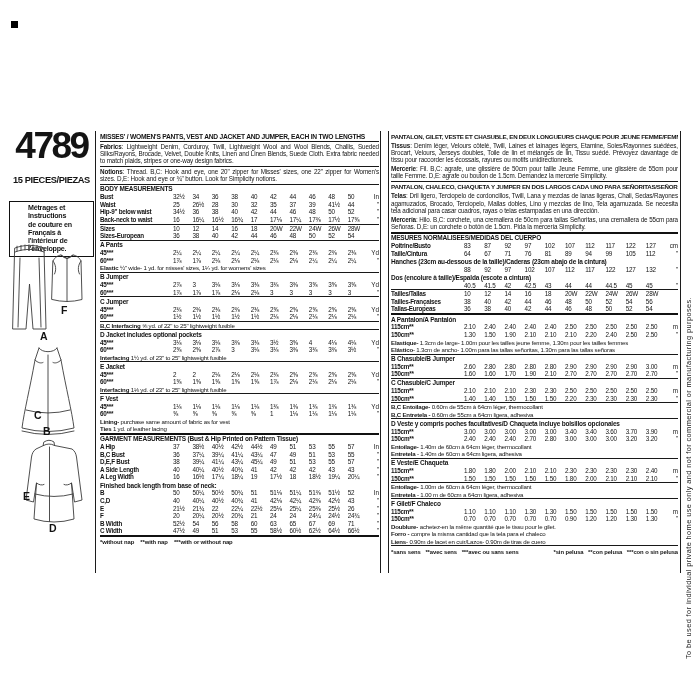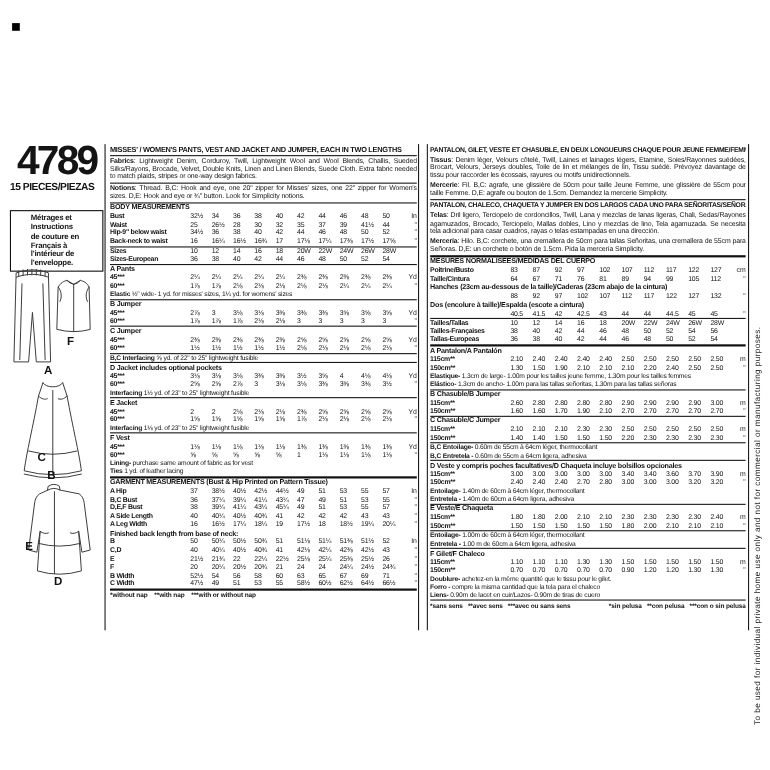--- a/index.html
+++ b/index.html
@@ -4,21 +4,21 @@
 <title>4789 Pattern Envelope Back</title>
 <style>
   html,body{margin:0;padding:0;}
   body{width:700px;height:700px;background:#ffffff;font-family:"Liberation Sans",sans-serif;color:#141414;overflow:hidden;}
   .sheet{position:relative;width:604px;height:700px;background:#fff;}
   .reg{position:absolute;left:11px;top:21px;width:7px;height:7px;background:#000;}
   .vline{position:absolute;top:131px;height:442px;width:1px;background:#1c1c1c;}
   
   .sidebar{position:absolute;left:9px;top:127px;width:85px;}
   .patnum{font-size:37px;font-weight:800;letter-spacing:-2.5px;line-height:37px;text-align:center;}
-  .pieces{font-size:9.3px;font-weight:700;letter-spacing:-0.4px;white-space:nowrap;margin-top:1px;}
+  .pieces{font-size:9.3px;font-weight:700;letter-spacing:-0.4px;text-align:center;white-space:nowrap;margin-top:11px;}
   .frbox{border:1.5px solid #111;margin-top:16px;padding:2px 18px;font-size:7.1px;font-weight:700;line-height:8.3px;letter-spacing:-0.2px;}
   .figures{position:absolute;left:8px;top:242px;}
   
   .colmid{position:absolute;left:100px;top:131px;width:279px;height:442px;overflow:hidden;}
   .colright{position:absolute;left:391px;top:131px;width:287px;height:442px;overflow:hidden;}
   .sectitle{font-size:6.7px;font-weight:700;letter-spacing:-0.25px;white-space:nowrap;padding:1.5px 0 1px 0;}
   .para{font-size:6.3px;line-height:7.3px;text-align:justify;letter-spacing:-0.12px;padding:1px 0 1.5px 0;}
   .para b{letter-spacing:-0.12px;}
   .rule{border-top:1px solid #181818;}
   .rule2{border-top:2px solid #111;}

